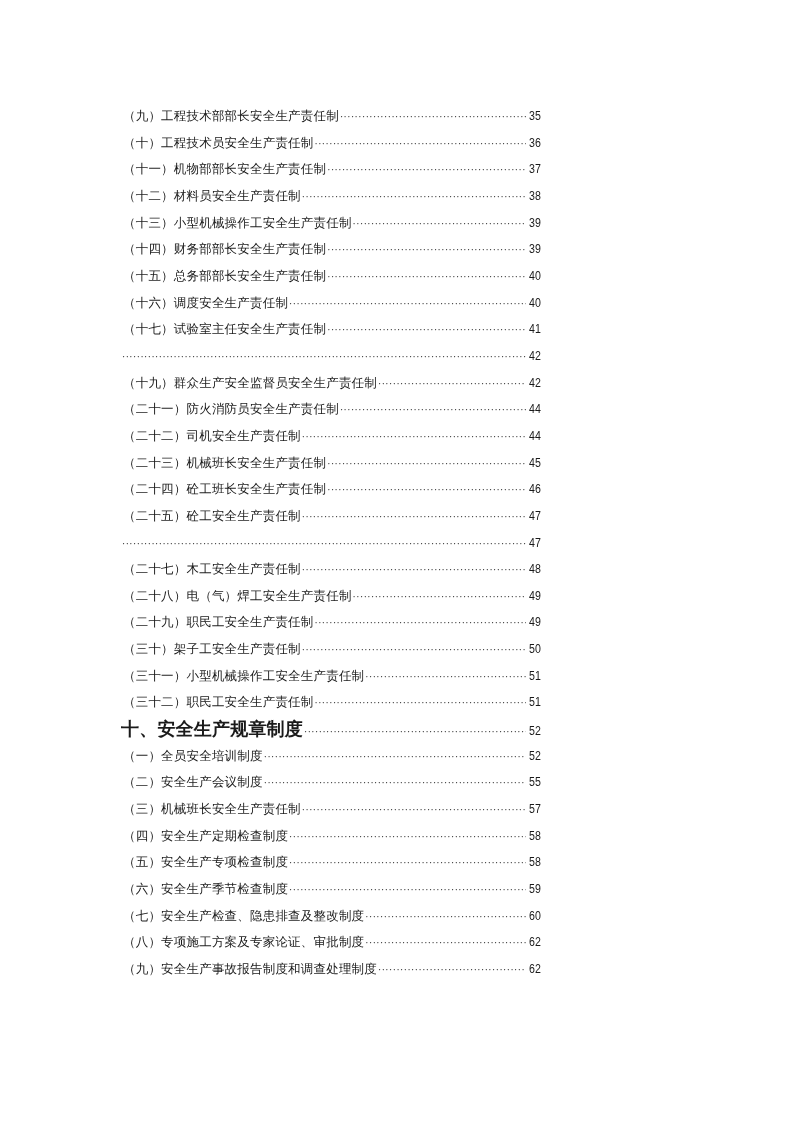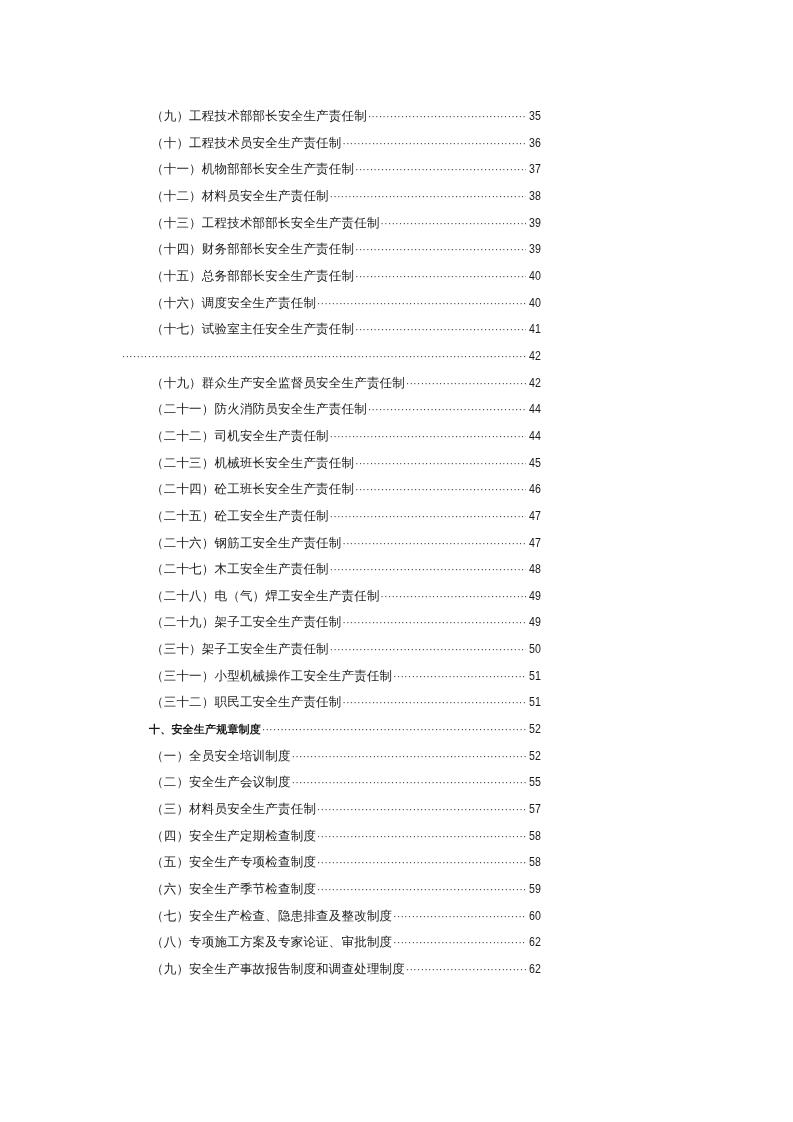--- a/index.html
+++ b/index.html
@@ -1,27 +1,27 @@
 <!DOCTYPE html>
 <html><head>
 <meta charset="utf-8">
 <style>
   html, body { margin: 0; padding: 0; background: #ffffff; }
   body { width: 793px; height: 1122px; position: relative; overflow: hidden;
          font-family: "DejaVu Serif", "Liberation Serif", serif; color: #1a1a1a; }
   .toc { position: absolute; left: 121px; top: 106px; width: 420px; }
   .row { display: flex; align-items: baseline; height: 26.67px; line-height: 20px;
          font-size: 12.5px; white-space: nowrap; overflow: hidden; }
-  .row .label { flex: 0 0 auto; letter-spacing: 0.2px; margin-left: 28px; }
+  .row .label { flex: 0 0 auto; letter-spacing: 0.2px; }
   .row .leader { flex: 1 1 auto; overflow: hidden; color: #333; letter-spacing: 0.5px;
                  font-size: 10px; margin: 0 1px; }
   .row .leader::before { content: "··································································································································"; }
   .row .page { flex: 0 0 auto; font-family: "Liberation Sans Narrow", "Liberation Sans", sans-serif;
                font-size: 12.5px; transform: scaleX(0.85); transform-origin: right; }
-  .row.heading .label { font-weight: bold; font-family: "DejaVu Sans", sans-serif; font-size: 11px; }
+  .row.heading .label { font-weight: bold; font-family: "DejaVu Sans", sans-serif; font-size: 18px; }
   .row.item .label { padding-left: 2px; }
 </style>
 </head>
 <body>
 
 <div class="toc">
   <div class="row item">
       <span class="label">（九）工程技术部部长安全生产责任制</span>
       <span class="leader"></span>
       <span class="page">35</span>
@@ -35,21 +35,21 @@
       <span class="label">（十一）机物部部长安全生产责任制</span>
       <span class="leader"></span>
       <span class="page">37</span>
     </div>
   <div class="row item">
       <span class="label">（十二）材料员安全生产责任制</span>
       <span class="leader"></span>
       <span class="page">38</span>
     </div>
   <div class="row item">
-      <span class="label">（十三）工程技术部部长安全生产责任制</span>
+      <span class="label">（十三）小型机械操作工安全生产责任制</span>
       <span class="leader"></span>
       <span class="page">39</span>
     </div>
   <div class="row item">
       <span class="label">（十四）财务部部长安全生产责任制</span>
       <span class="leader"></span>
       <span class="page">39</span>
     </div>
   <div class="row item">
       <span class="label">（十五）总务部部长安全生产责任制</span>
@@ -94,36 +94,35 @@
       <span class="label">（二十四）砼工班长安全生产责任制</span>
       <span class="leader"></span>
       <span class="page">46</span>
     </div>
   <div class="row item">
       <span class="label">（二十五）砼工安全生产责任制</span>
       <span class="leader"></span>
       <span class="page">47</span>
     </div>
   <div class="row item">
-      <span class="label">（二十六）钢筋工安全生产责任制</span>
       <span class="leader"></span>
       <span class="page">47</span>
     </div>
   <div class="row item">
       <span class="label">（二十七）木工安全生产责任制</span>
       <span class="leader"></span>
       <span class="page">48</span>
     </div>
   <div class="row item">
       <span class="label">（二十八）电（气）焊工安全生产责任制</span>
       <span class="leader"></span>
       <span class="page">49</span>
     </div>
   <div class="row item">
-      <span class="label">（二十九）架子工安全生产责任制</span>
+      <span class="label">（二十九）职民工安全生产责任制</span>
       <span class="leader"></span>
       <span class="page">49</span>
     </div>
   <div class="row item">
       <span class="label">（三十）架子工安全生产责任制</span>
       <span class="leader"></span>
       <span class="page">50</span>
     </div>
   <div class="row item">
       <span class="label">（三十一）小型机械操作工安全生产责任制</span>
@@ -144,21 +143,21 @@
       <span class="label">（一）全员安全培训制度</span>
       <span class="leader"></span>
       <span class="page">52</span>
     </div>
   <div class="row item">
       <span class="label">（二）安全生产会议制度</span>
       <span class="leader"></span>
       <span class="page">55</span>
     </div>
   <div class="row item">
-      <span class="label">（三）材料员安全生产责任制</span>
+      <span class="label">（三）机械班长安全生产责任制</span>
       <span class="leader"></span>
       <span class="page">57</span>
     </div>
   <div class="row item">
       <span class="label">（四）安全生产定期检查制度</span>
       <span class="leader"></span>
       <span class="page">58</span>
     </div>
   <div class="row item">
       <span class="label">（五）安全生产专项检查制度</span>

